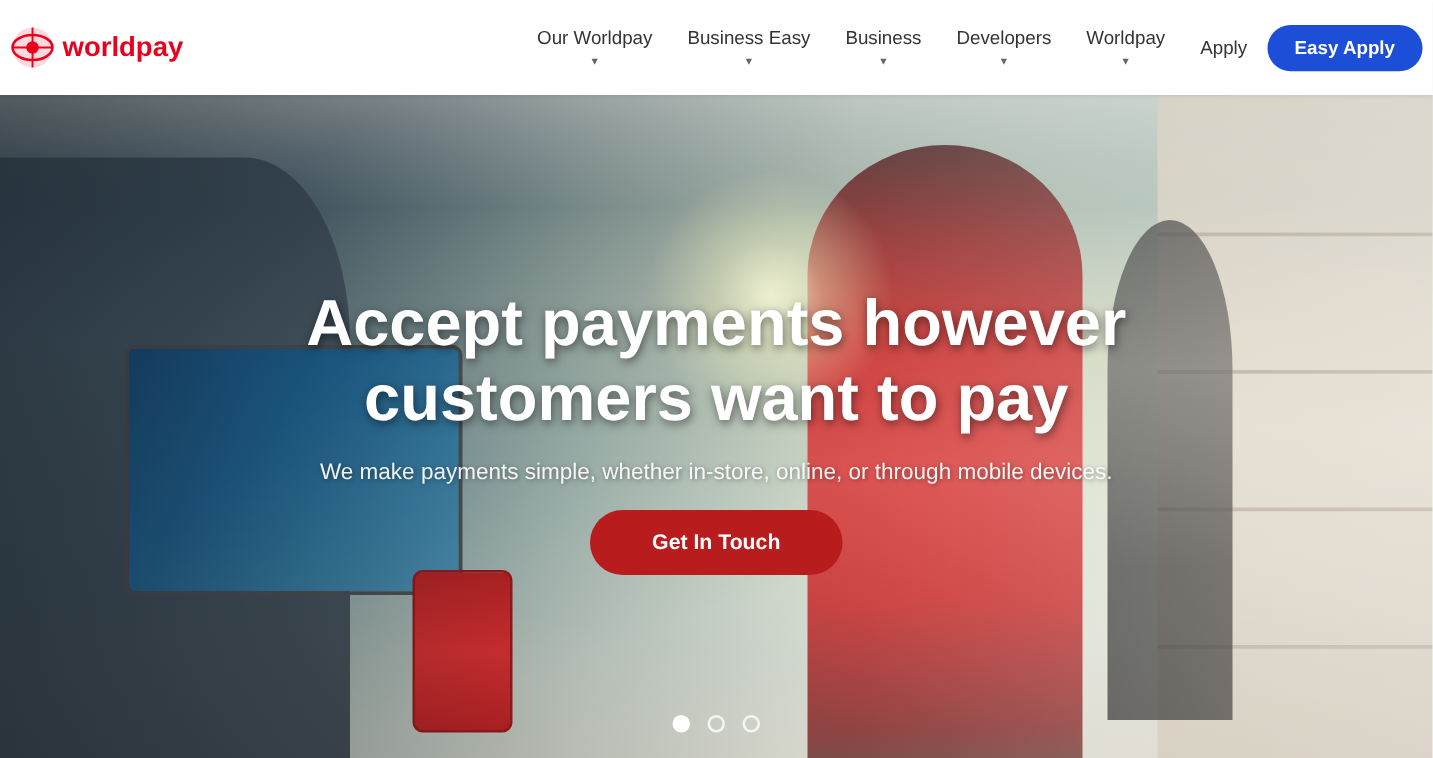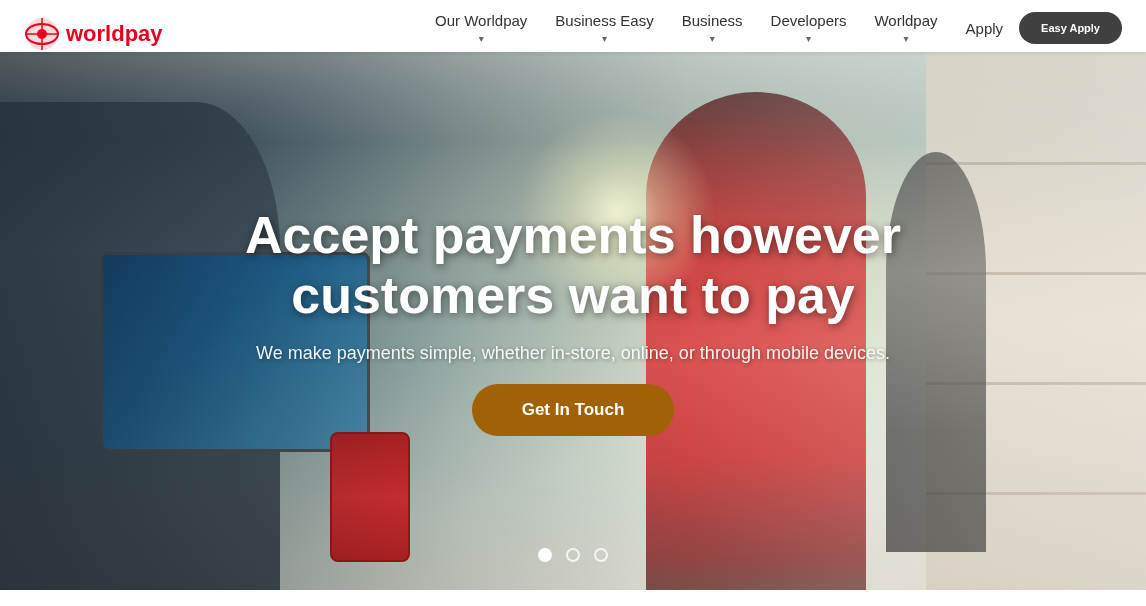--- a/index.html
+++ b/index.html
@@ -1,24 +1,24 @@
 <!DOCTYPE html>
 <html><head>
   <meta charset="utf-8">
   <style>
     * { margin: 0; padding: 0; box-sizing: border-box; }
     body { font-family: Arial, sans-serif; width: 1146px; overflow: hidden; }
 
     
     .header {
       display: flex;
-      align-items: flex-end;
+      align-items: center;
       justify-content: space-between;
-      padding: 0 24px;
-      height: 52px;
+      padding: 0 8px;
+      height: 76px;
       background: #fff;
       box-shadow: 0 1px 4px rgba(0,0,0,0.1);
       position: relative;
       z-index: 10;
     }
     .logo {
       display: flex;
       align-items: center;
       gap: 6px;
       text-decoration: none;
@@ -50,26 +50,26 @@
       color: #333;
       cursor: pointer;
       white-space: nowrap;
       flex-direction: column;
     }
     .nav-chevron {
       font-size: 10px;
       color: #666;
     }
     .easy-apply-btn {
-      background: #404040;
+      background: #1d4ed8;
       color: #fff;
       border: none;
       border-radius: 30px;
       padding: 10px 22px;
-      font-size: 11px;
+      font-size: 15px;
       font-weight: 600;
       cursor: pointer;
       white-space: nowrap;
     }
 
     
     .hero {
       position: relative;
       width: 1146px;
       height: 538px;
@@ -226,21 +226,21 @@
       max-width: 900px;
       margin-bottom: 18px;
     }
     .hero-subtitle {
       font-size: 18px;
       color: rgba(255,255,255,0.92);
       text-shadow: 1px 1px 4px rgba(0,0,0,0.4);
       margin-bottom: 20px;
     }
     .hero-cta {
-      background: #a16207;
+      background: #b91c1c;
       color: #fff;
       border: none;
       border-radius: 30px;
       padding: 16px 50px;
       font-size: 17px;
       font-weight: 600;
       cursor: pointer;
     }
 
     

